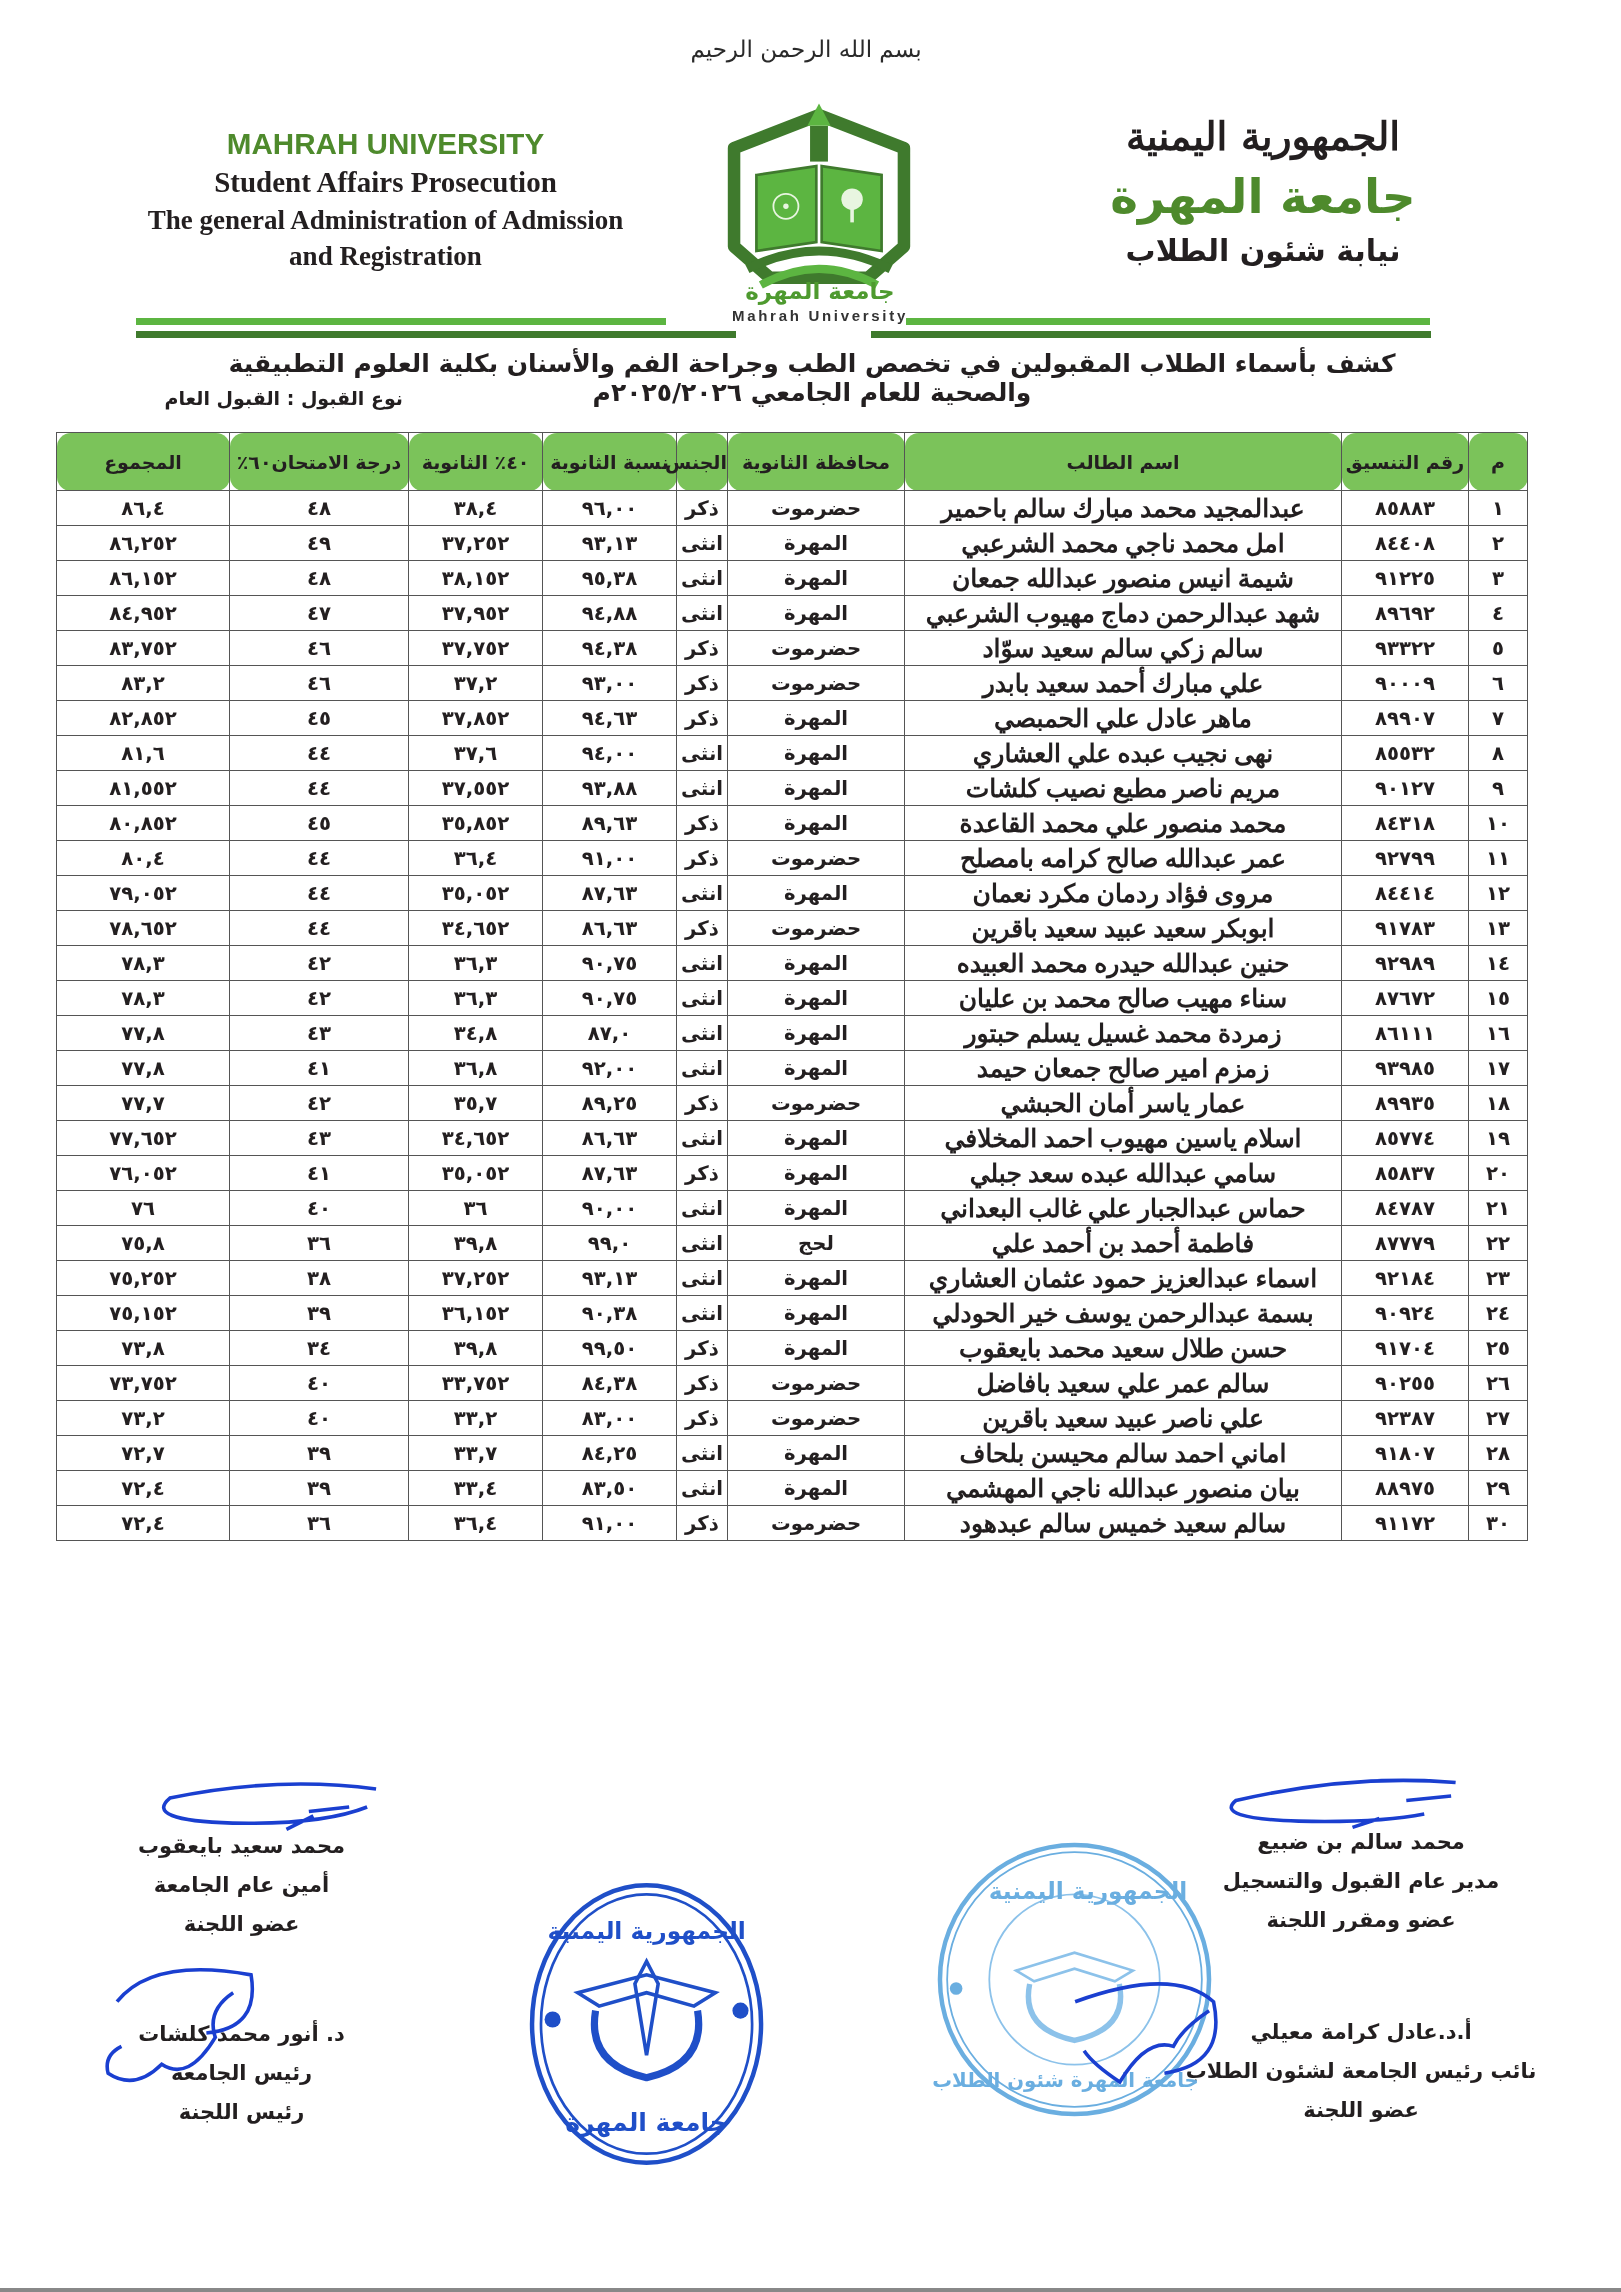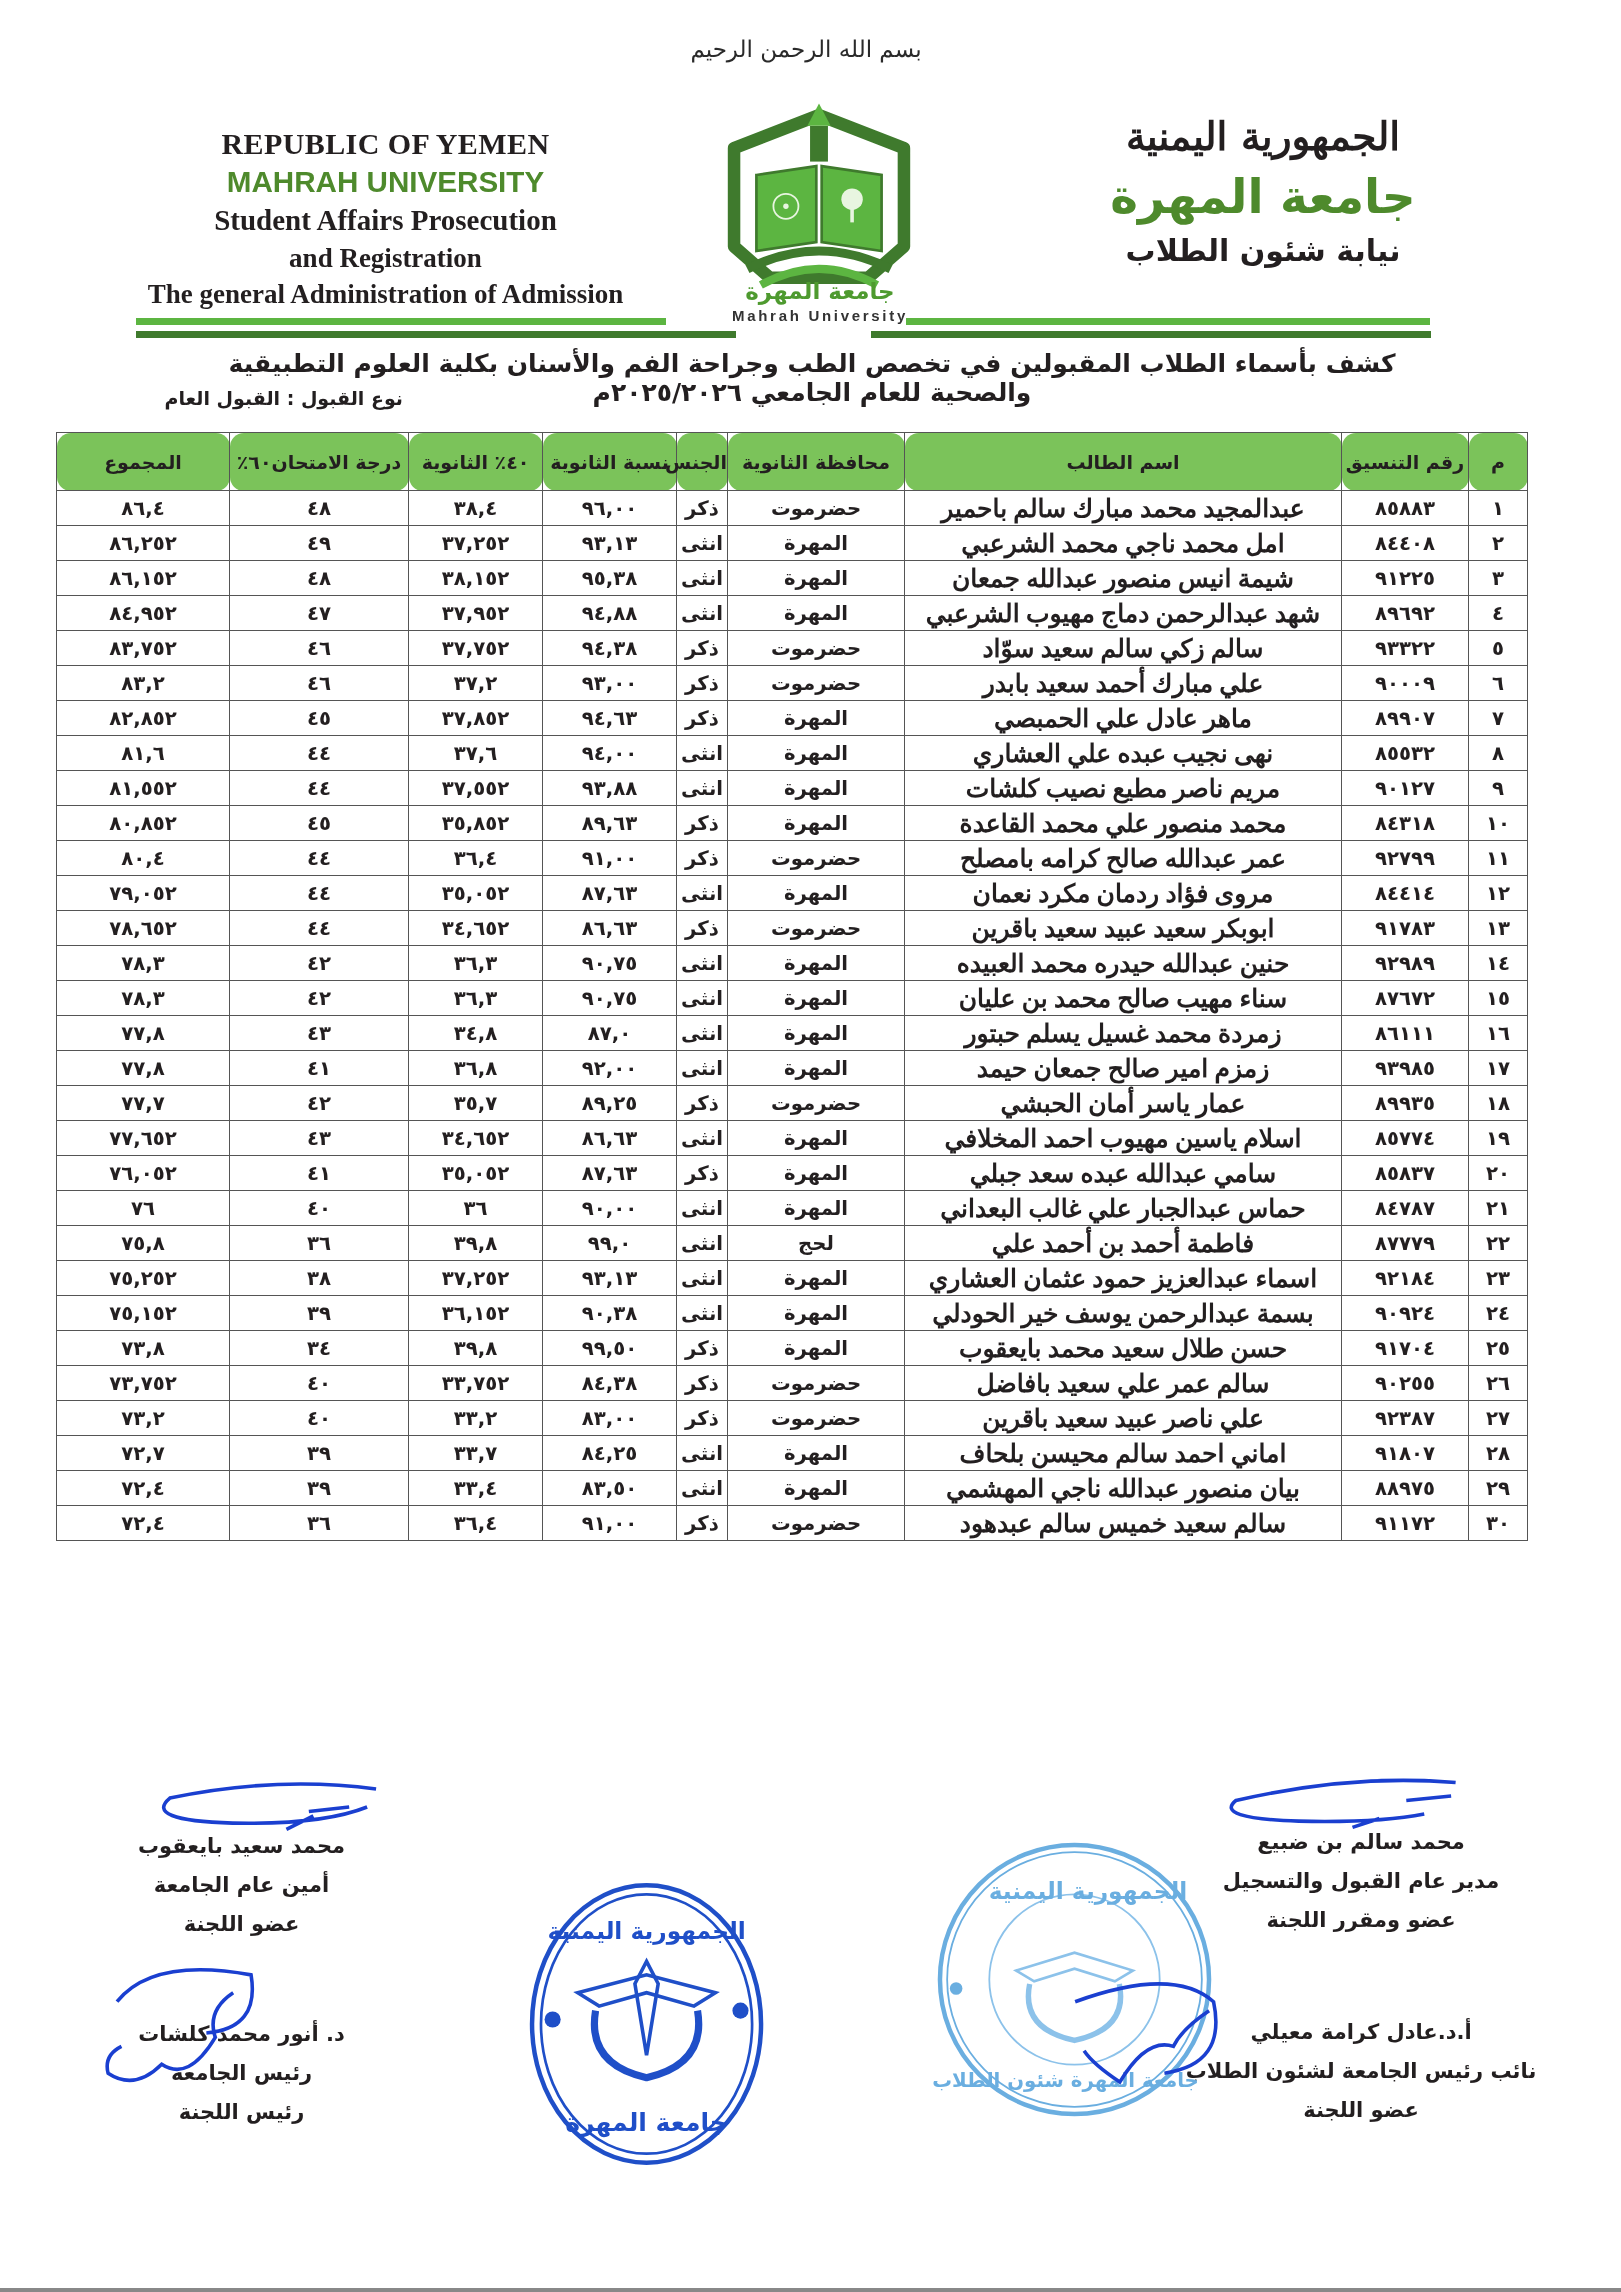--- a/index.html
+++ b/index.html
@@ -59,25 +59,24 @@
   #stamp-student-affairs { left: 931px; top: 1836px; width: 287px; height: 287px; }
   .scribble { pointer-events: none; }
   #bottom-edge { left: 0; top: 2288px; width: 1622px; height: 4.5px; background: #888; }
 </style>
 </head>
 <body>
 
 <div id="basmala" class="abs">بسم الله الرحمن الرحيم</div>
 
 <div id="en-block" class="abs">
-  <div class="l1">REPUBLIC OF YEMEN</div>
   <div class="l2">MAHRAH UNIVERSITY</div>
   <div class="l3">Student Affairs Prosecution</div>
+  <div class="l4">The general Administration of Admission</div>
   <div class="l4">and Registration</div>
-  <div class="l4">The general Administration of Admission</div>
 </div>
 
 <svg id="logo" class="abs" viewBox="0 0 230 255">
   <polygon points="115,18 210,55 210,165 170,200 60,200 20,165 20,55" fill="none" stroke="#3f7a2d" stroke-width="14" stroke-linejoin="round"></polygon>
   <rect x="105" y="30" width="20" height="40" fill="#3f7a2d"></rect>
   <polygon points="115,5 128,30 102,30" fill="#5cb541"></polygon>
   <path d="M45,85 L112,75 L112,160 L45,170 Z" fill="#5cb541" stroke="#3f7a2d" stroke-width="3"></path>
   <path d="M118,75 L185,85 L185,170 L118,160 Z" fill="#5cb541" stroke="#3f7a2d" stroke-width="3"></path>
   <circle cx="78" cy="120" r="14" fill="none" stroke="#e8f5e0" stroke-width="2"></circle>
   <circle cx="78" cy="120" r="3" fill="#e8f5e0"></circle>

